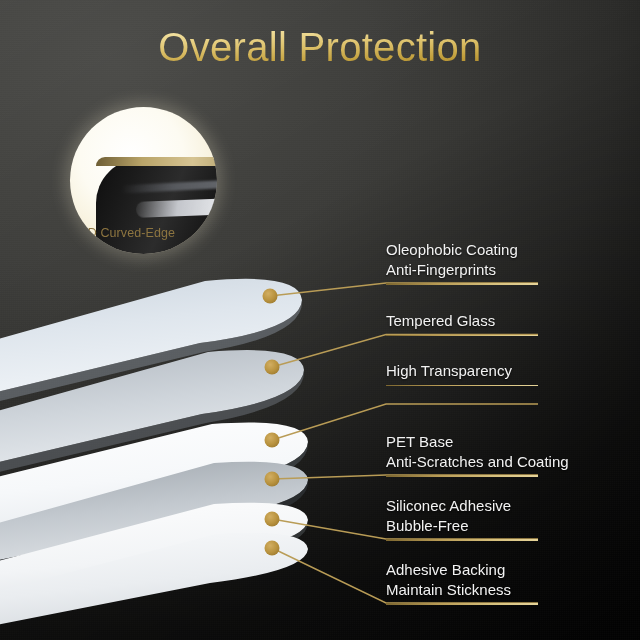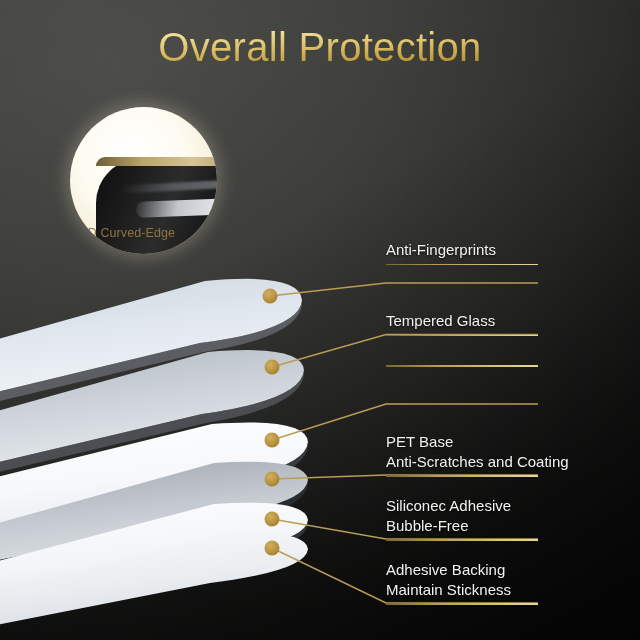--- a/index.html
+++ b/index.html
@@ -224,28 +224,30 @@
         <circle cx="272" cy="479" r="7.5" fill="url(#dotg)"></circle>
         <polyline points="272,519 386,539 538,539" fill="none" stroke="#b99c56" stroke-width="1.4"></polyline>
         <circle cx="272" cy="519" r="7.5" fill="url(#dotg)"></circle>
         <polyline points="272,548 386,603 538,603" fill="none" stroke="#b99c56" stroke-width="1.4"></polyline>
         <circle cx="272" cy="548" r="7.5" fill="url(#dotg)"></circle>
       </g>
   </svg>
 
   <div id="callouts">
       <div class="callout" style="top: 240px;">
+        <div class="ctext">Oleophobic Coating</div>
         <div class="ctext">Anti-Fingerprints</div>
         <div class="rule" style="width: 152px;"></div>
       </div>
       <div class="callout" style="top: 311px;">
         <div class="ctext">Tempered Glass</div>
         <div class="rule" style="width: 152px;"></div>
       </div>
       <div class="callout" style="top: 361px;">
+        <div class="ctext">High Transparency</div>
         <div class="rule" style="width: 152px;"></div>
       </div>
       <div class="callout" style="top: 432px;">
         <div class="ctext">PET Base</div>
         <div class="ctext">Anti-Scratches and Coating</div>
         <div class="rule" style="width: 152px;"></div>
       </div>
       <div class="callout" style="top: 496px;">
         <div class="ctext">Siliconec Adhesive</div>
         <div class="ctext">Bubble-Free</div>

